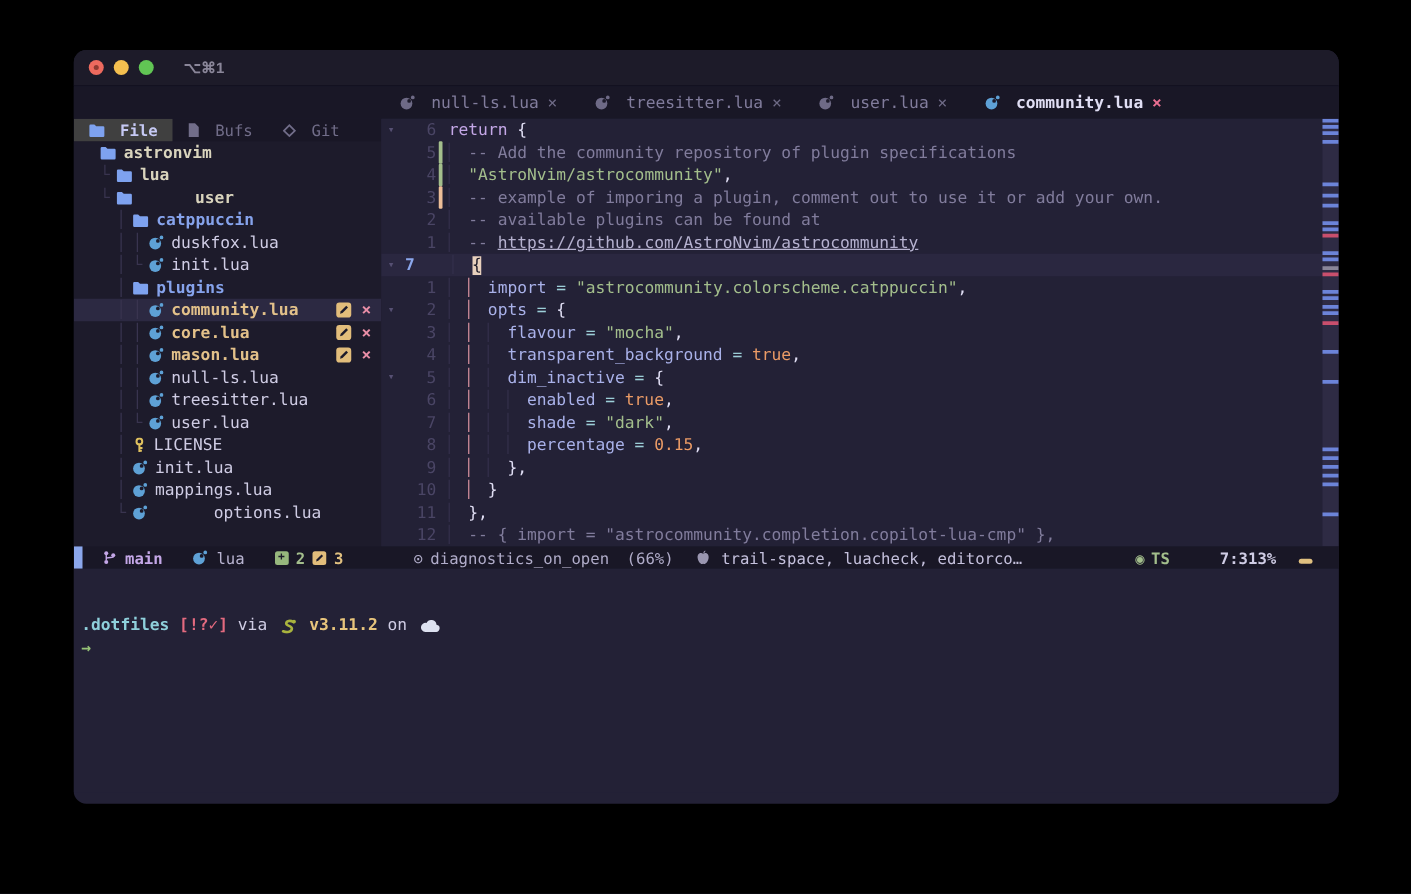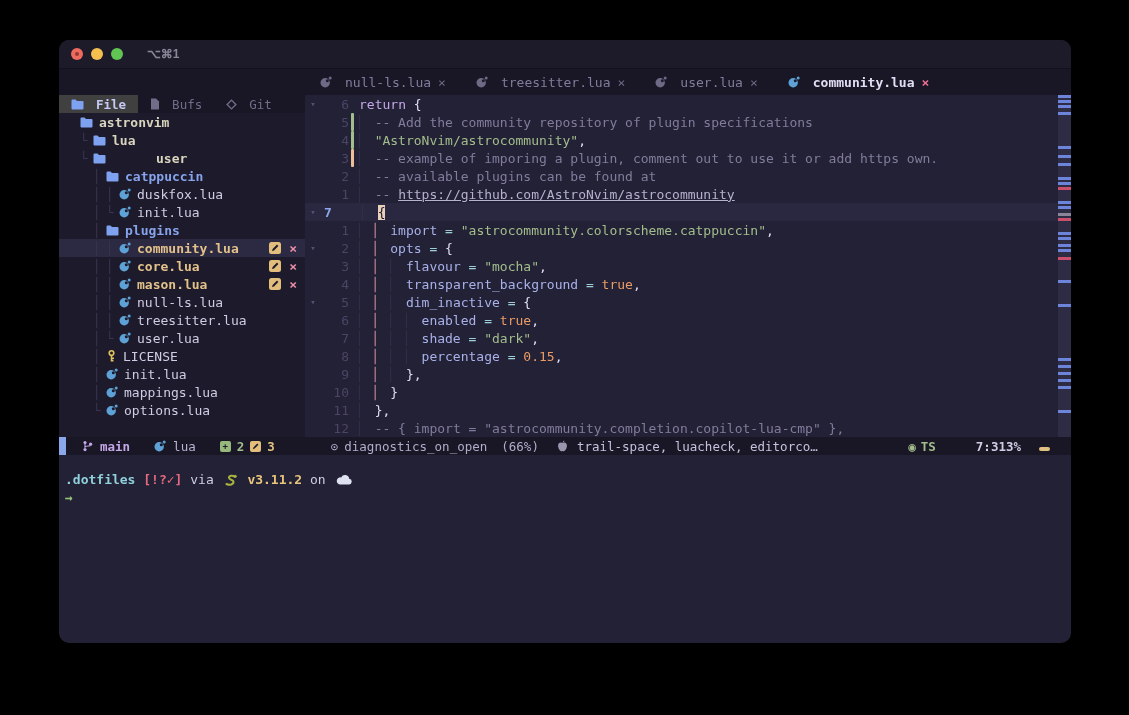--- a/index.html
+++ b/index.html
@@ -91,21 +91,21 @@
   .sl-diag{margin-left:56px;gap:6px;color:#b0acc9;}
   .sl-pct{margin-left:8px;}
   .sl-lsp{margin-left:16px;gap:7px;color:#c5c1dd;}
   .sl-right{margin-left:auto;display:flex;align-items:center;}
   .sl-ts{display:flex;align-items:center;gap:5px;color:var(--c-green);font-weight:bold;}
   .sl-pos{margin-left:40px;color:#cfcce4;font-weight:bold;}
   .sl-scroll{color:#cfcce4;font-weight:bold;}
   .ybar{width:11px;height:4px;border-radius:2px;background:var(--c-yellow);margin-left:18px;align-self:flex-end;margin-bottom:3px;}
   .sl-right .mode-block{margin-left:14px;}
   
-  .termpane{height:143px;background:var(--c-bg_window);padding:15px 0 0 6px;font-size:13px;}
+  .termpane{height:143px;background:var(--c-bg_window);padding:36px 0 0 6px;font-size:13px;}
   .promptline{height:18px;display:flex;align-items:center;white-space:pre;color:#cfcce4;}
   .p-dir{color:var(--c-prompt_dir);font-weight:bold;}
   .p-git{color:var(--c-prompt_git);font-weight:bold;}
   .p-ver{color:var(--c-prompt_ver);font-weight:bold;}
   .p-ico{display:inline-flex;align-items:center;margin:0 2px;}
   .p-arrow{color:var(--c-prompt_arrow);font-weight:bold;}
 </style>
 </head>
 <body>
 
@@ -429,30 +429,30 @@
             <span class="tree-guide">&nbsp;</span>
             <span class="tree-guide">&nbsp;</span>
             <span class="tree-guide">└</span>
             <span class="tree-icon" style="color: rgb(94, 161, 214);">
               <svg width="12" height="12" viewBox="0 0 12 12">
                 <circle cx="5.2" cy="6.8" r="4.7" fill="currentColor"></circle>
                 <circle cx="10.2" cy="1.9" r="1.5" fill="currentColor"></circle>
                 <circle cx="7.3" cy="4.7" r="1.5" fill="#1d1b2b"></circle>
               </svg>
             </span>
-            <span class="tree-label" style="color: rgb(207, 204, 228);">options.lua</span>
+            <span class="tree-label" style="color: rgb(207, 204, 228); margin-left: 47px;">options.lua</span>
           </div>
         </div>
     </div>
     <div class="editor">
       <div id="code-lines">
           <div class="code-line"><span class="fold-col">▾</span><span class="num-col">6</span><span class="sign-col"></span><span class="code-text"><span class="tok-k">return</span><span class="tok-p"> {</span></span></div>
           <div class="code-line"><span class="fold-col"></span><span class="num-col">5</span><span class="sign-col"><span class="bar" style="background: rgb(163, 190, 140);"></span></span><span class="code-text"><span class="cguide g">▏</span><span class="tok-c">-- Add the community repository of plugin specifications</span></span></div>
           <div class="code-line"><span class="fold-col"></span><span class="num-col">4</span><span class="sign-col"><span class="bar" style="background: rgb(163, 190, 140);"></span></span><span class="code-text"><span class="cguide g">▏</span><span class="tok-s">"AstroNvim/astrocommunity"</span><span class="tok-p">,</span></span></div>
-          <div class="code-line"><span class="fold-col"></span><span class="num-col">3</span><span class="sign-col"><span class="bar" style="background: rgb(237, 190, 152);"></span></span><span class="code-text"><span class="cguide g">▏</span><span class="tok-c">-- example of imporing a plugin, comment out to use it or add https own.</span></span></div>
+          <div class="code-line"><span class="fold-col"></span><span class="num-col">3</span><span class="sign-col"><span class="bar" style="background: rgb(237, 190, 152);"></span></span><span class="code-text"><span class="cguide g">▏</span><span class="tok-c">-- example of imporing a plugin, comment out to use it or add your own.</span></span></div>
           <div class="code-line"><span class="fold-col"></span><span class="num-col">2</span><span class="sign-col"></span><span class="code-text"><span class="cguide g">▏</span><span class="tok-c">-- available plugins can be found at</span></span></div>
           <div class="code-line"><span class="fold-col"></span><span class="num-col">1</span><span class="sign-col"></span><span class="code-text"><span class="cguide g">▏</span><span class="tok-c">-- </span><span class="tok-u">https://github.com/AstroNvim/astrocommunity</span></span></div>
           <div class="code-line cursorline"><span class="fold-col">▾</span><span class="num-col">7</span><span class="sign-col"></span><span class="code-text"><span class="cguide g">▏</span><span class="tok-x">{</span></span></div>
           <div class="code-line"><span class="fold-col"></span><span class="num-col">1</span><span class="sign-col"></span><span class="code-text"><span class="cguide g">▏</span><span class="cguide p">▏</span><span class="tok-f">import</span><span class="tok-p"> </span><span class="tok-o">=</span><span class="tok-p"> </span><span class="tok-s">"astrocommunity.colorscheme.catppuccin"</span><span class="tok-p">,</span></span></div>
           <div class="code-line"><span class="fold-col">▾</span><span class="num-col">2</span><span class="sign-col"></span><span class="code-text"><span class="cguide g">▏</span><span class="cguide p">▏</span><span class="tok-f">opts</span><span class="tok-p"> </span><span class="tok-o">=</span><span class="tok-p"> {</span></span></div>
           <div class="code-line"><span class="fold-col"></span><span class="num-col">3</span><span class="sign-col"></span><span class="code-text"><span class="cguide g">▏</span><span class="cguide p">▏</span><span class="cguide g">▏</span><span class="tok-f">flavour</span><span class="tok-p"> </span><span class="tok-o">=</span><span class="tok-p"> </span><span class="tok-s">"mocha"</span><span class="tok-p">,</span></span></div>
           <div class="code-line"><span class="fold-col"></span><span class="num-col">4</span><span class="sign-col"></span><span class="code-text"><span class="cguide g">▏</span><span class="cguide p">▏</span><span class="cguide g">▏</span><span class="tok-f">transparent_background</span><span class="tok-p"> </span><span class="tok-o">=</span><span class="tok-p"> </span><span class="tok-n">true</span><span class="tok-p">,</span></span></div>
           <div class="code-line"><span class="fold-col">▾</span><span class="num-col">5</span><span class="sign-col"></span><span class="code-text"><span class="cguide g">▏</span><span class="cguide p">▏</span><span class="cguide g">▏</span><span class="tok-f">dim_inactive</span><span class="tok-p"> </span><span class="tok-o">=</span><span class="tok-p"> {</span></span></div>
           <div class="code-line"><span class="fold-col"></span><span class="num-col">6</span><span class="sign-col"></span><span class="code-text"><span class="cguide g">▏</span><span class="cguide p">▏</span><span class="cguide g">▏</span><span class="cguide g">▏</span><span class="tok-f">enabled</span><span class="tok-p"> </span><span class="tok-o">=</span><span class="tok-p"> </span><span class="tok-n">true</span><span class="tok-p">,</span></span></div>
           <div class="code-line"><span class="fold-col"></span><span class="num-col">7</span><span class="sign-col"></span><span class="code-text"><span class="cguide g">▏</span><span class="cguide p">▏</span><span class="cguide g">▏</span><span class="cguide g">▏</span><span class="tok-f">shade</span><span class="tok-p"> </span><span class="tok-o">=</span><span class="tok-p"> </span><span class="tok-s">"dark"</span><span class="tok-p">,</span></span></div>

